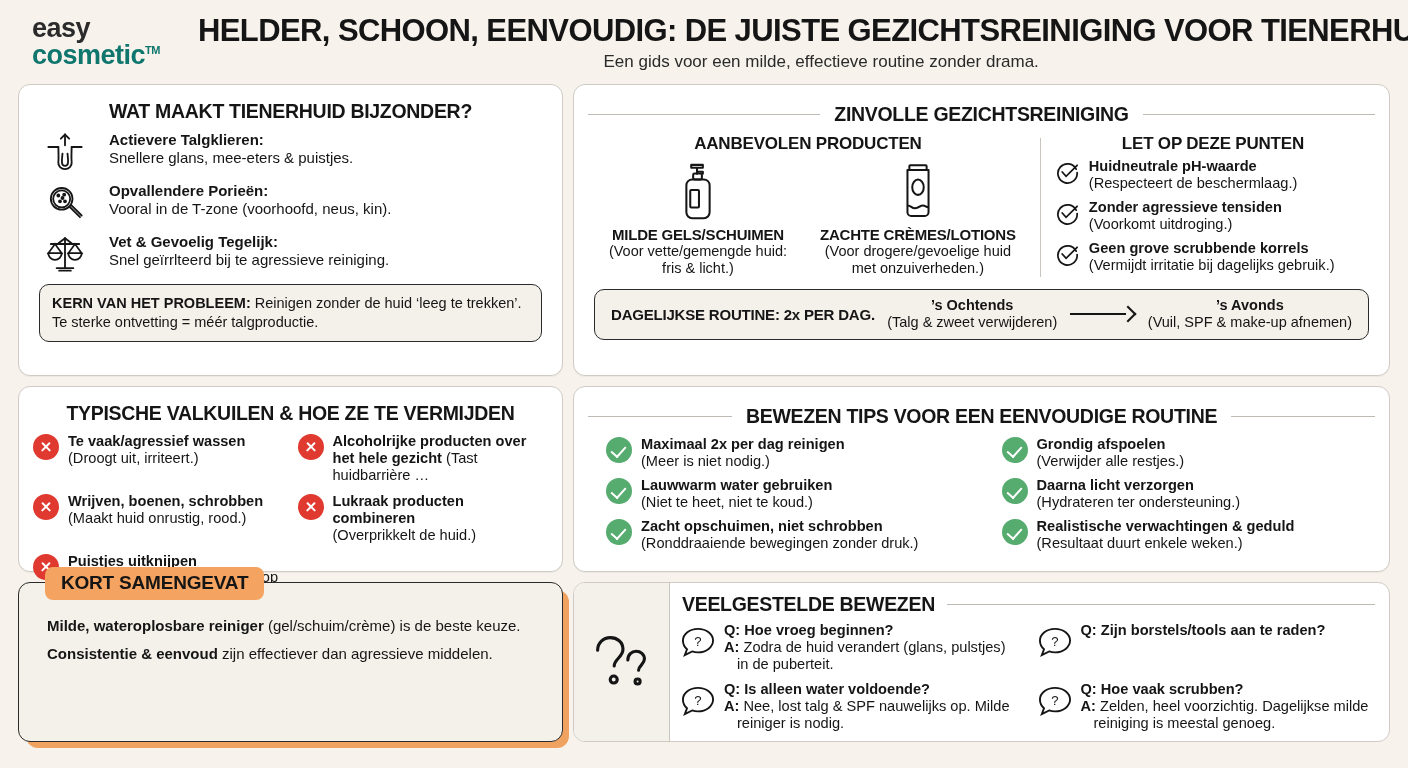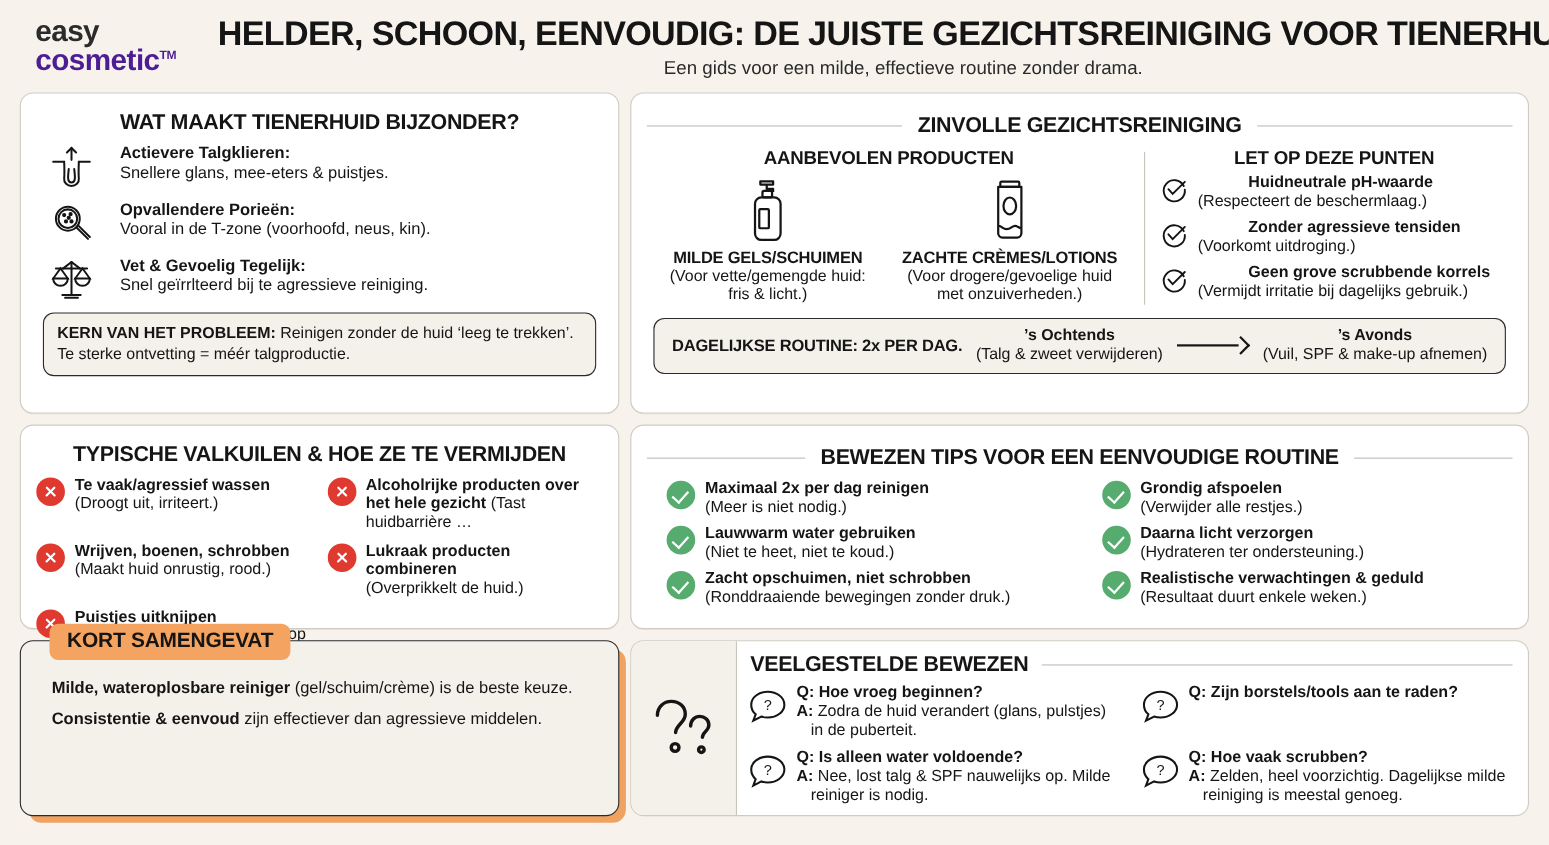--- a/index.html
+++ b/index.html
@@ -12,21 +12,21 @@
     color: #151515;
     overflow: hidden;
   }
 
   .page { width: 1408px; height: 768px; position: relative; padding: 0 18px 10px 18px; }
 
   
   .header { display: flex; align-items: center; height: 84px; padding: 0 4px; }
   .brand { width: 176px; flex: 0 0 176px; padding-left: 10px; line-height: 1.0; }
   .brand-l1 { font-size: 27px; font-weight: 700; letter-spacing: -0.5px; color: #2b2b2b; }
-  .brand-l2 { font-size: 27px; font-weight: 700; letter-spacing: -0.5px; color: #4c1d95; position: relative; display: inline-block; }
+  .brand-l2 { font-size: 27px; font-weight: 700; letter-spacing: -0.5px; color: #0f766e; position: relative; display: inline-block; }
   .brand-tm { font-size: 11px; font-weight: 700; vertical-align: super; }
   .head-text { flex: 1; text-align: center; }
   .head-title { font-size: 31px; font-weight: 700; letter-spacing: -0.6px; white-space: nowrap; }
   .head-sub { font-size: 17px; font-weight: 400; margin-top: 3px; color: #2a2a2a; }
 
   
   .grid { display: grid; grid-template-columns: 545px 1fr; grid-template-rows: 292px 186px 160px; gap: 10px 10px; }
 
   .card {
     background: #ffffff;
@@ -70,21 +70,21 @@
 
   .prods { display: flex; justify-content: space-around; }
   .prod { flex: 1; text-align: center; padding: 0 6px; }
   .prod .pic { height: 68px; display: flex; align-items: center; justify-content: center; }
   .prod .plabel { font-size: 15px; font-weight: 700; letter-spacing: -0.2px; }
   .prod .pdesc { font-size: 14.5px; line-height: 1.18; }
 
   .checkrow { display: flex; gap: 9px; align-items: flex-start; margin: 0 0 7px 4px; }
   .checkrow .cic { flex: 0 0 25px; margin-top: 2px; }
   .checkrow .ctx { font-size: 14.6px; line-height: 1.16; }
-  .checkrow .ctx b { font-weight: 700; display: block; margin-left: 46px; }
+  .checkrow .ctx b { font-weight: 700; display: block; }
 
   
   .routine {
     position: relative; margin: 8px 6px 0 6px;
     background: #f4f1ea; border: 1px solid #2b2b2b; border-radius: 10px;
     padding: 7px 16px; display: flex; align-items: center; justify-content: space-between;
   }
   .routine .rlabel { font-size: 15px; font-weight: 700; letter-spacing: -0.2px; }
   .routine .rstep { text-align: center; line-height: 1.15; }
   .routine .rstep b { display: block; font-size: 14.5px; font-weight: 700; }

